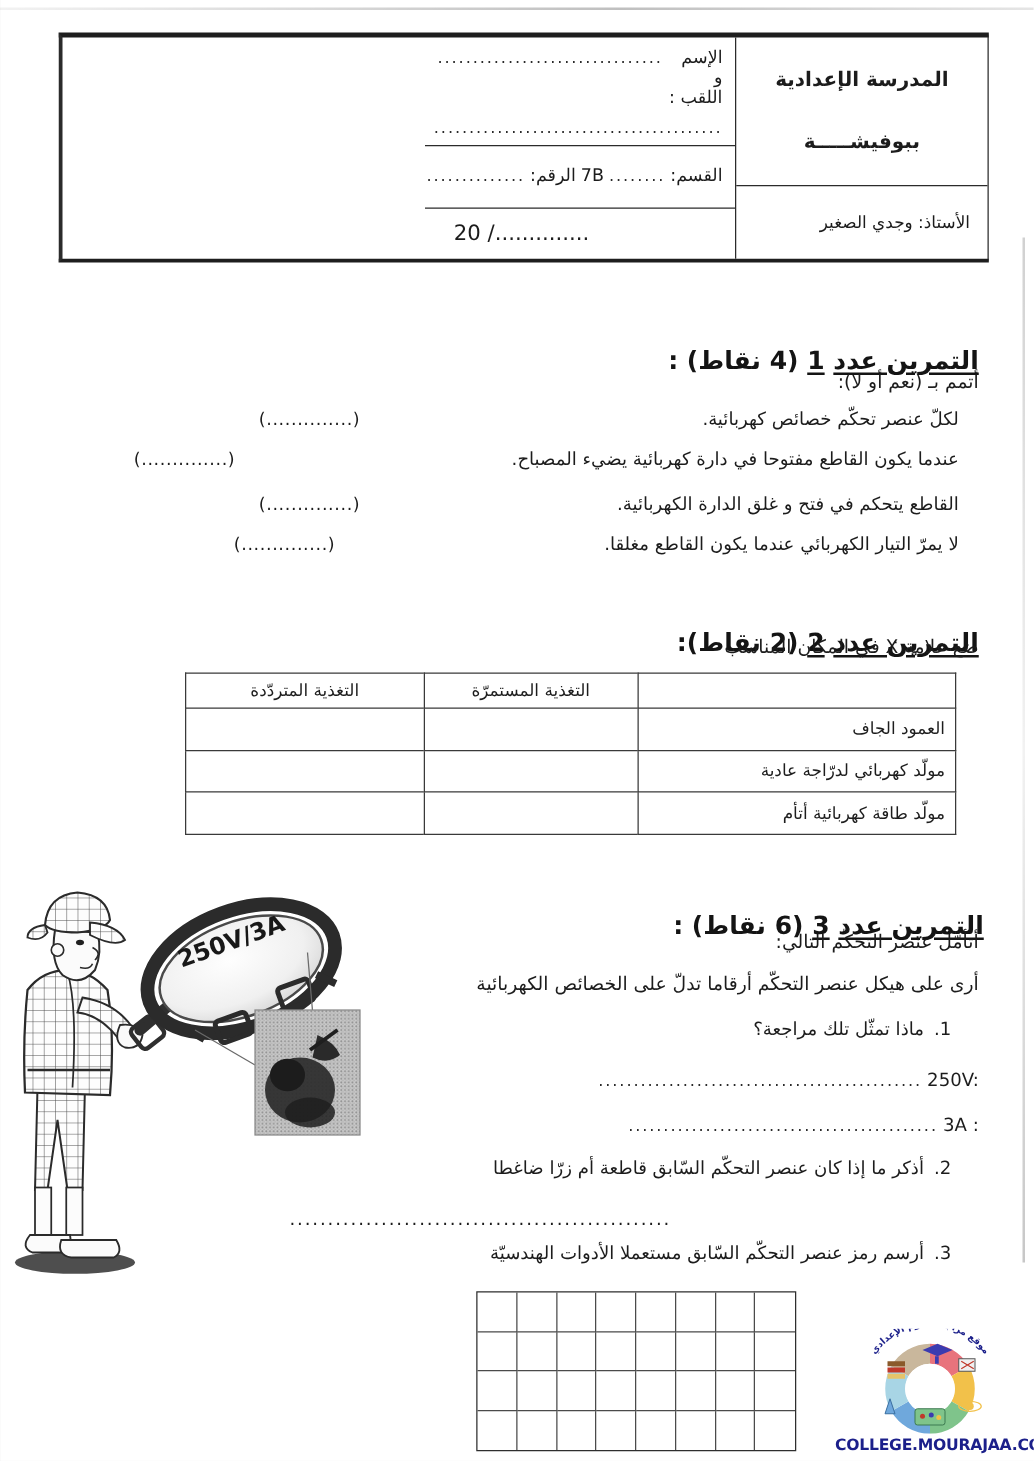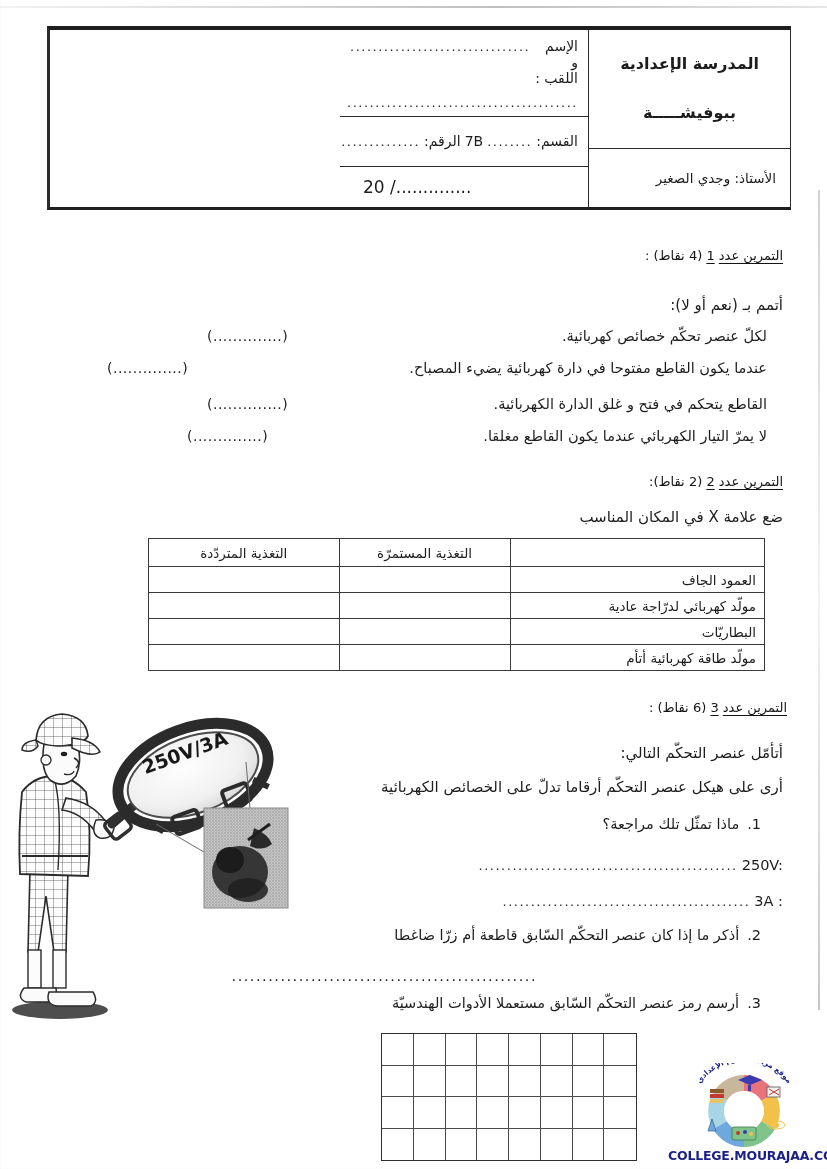--- a/index.html
+++ b/index.html
@@ -114,24 +114,25 @@
                 font-size: 17px; justify-content: center; }
 
   .line-dots { font-size: 13px; letter-spacing: 1.5px; color: #2a2a2a; }
   .row-rtl { display: flex; direction: rtl; align-items: baseline; gap: 4px; font-size: 14px; }
 
   
   .content { position: absolute; top: 0; left: 0; width: 827px; direction: rtl; }
 
   .ex-heading {
     position: absolute;
-    font-size: 13px;
-    font-weight: 400;
+    font-size: 20px;
+    font-weight: 700;
     color: #141414;
     white-space: nowrap;
+    margin-top: 28px;
   }
   .ex-heading .underlined { text-decoration: underline; text-underline-offset: 3px; }
 
   .para {
     position: absolute;
     font-size: 15px;
     color: #1c1c1c;
     white-space: nowrap;
   }
 
@@ -327,25 +328,20 @@
       <td class="col-label">العمود الجاف</td>
       <td class="col-dc"></td>
       <td class="col-ac"></td>
     </tr>
     <tr>
       <td class="col-label">مولّد كهربائي لدرّاجة عادية</td>
       <td class="col-dc"></td>
       <td class="col-ac"></td>
     </tr>
     <tr>
-      <td class="col-label">البطاريّات</td>
-      <td class="col-dc"></td>
-      <td class="col-ac"></td>
-    </tr>
-    <tr>
       <td class="col-label">مولّد طاقة كهربائية أتأم</td>
       <td class="col-dc"></td>
       <td class="col-ac"></td>
     </tr>
   </tbody>
 </table>
 
 <div class="draw-grid">
   <div></div>
     <div></div>

